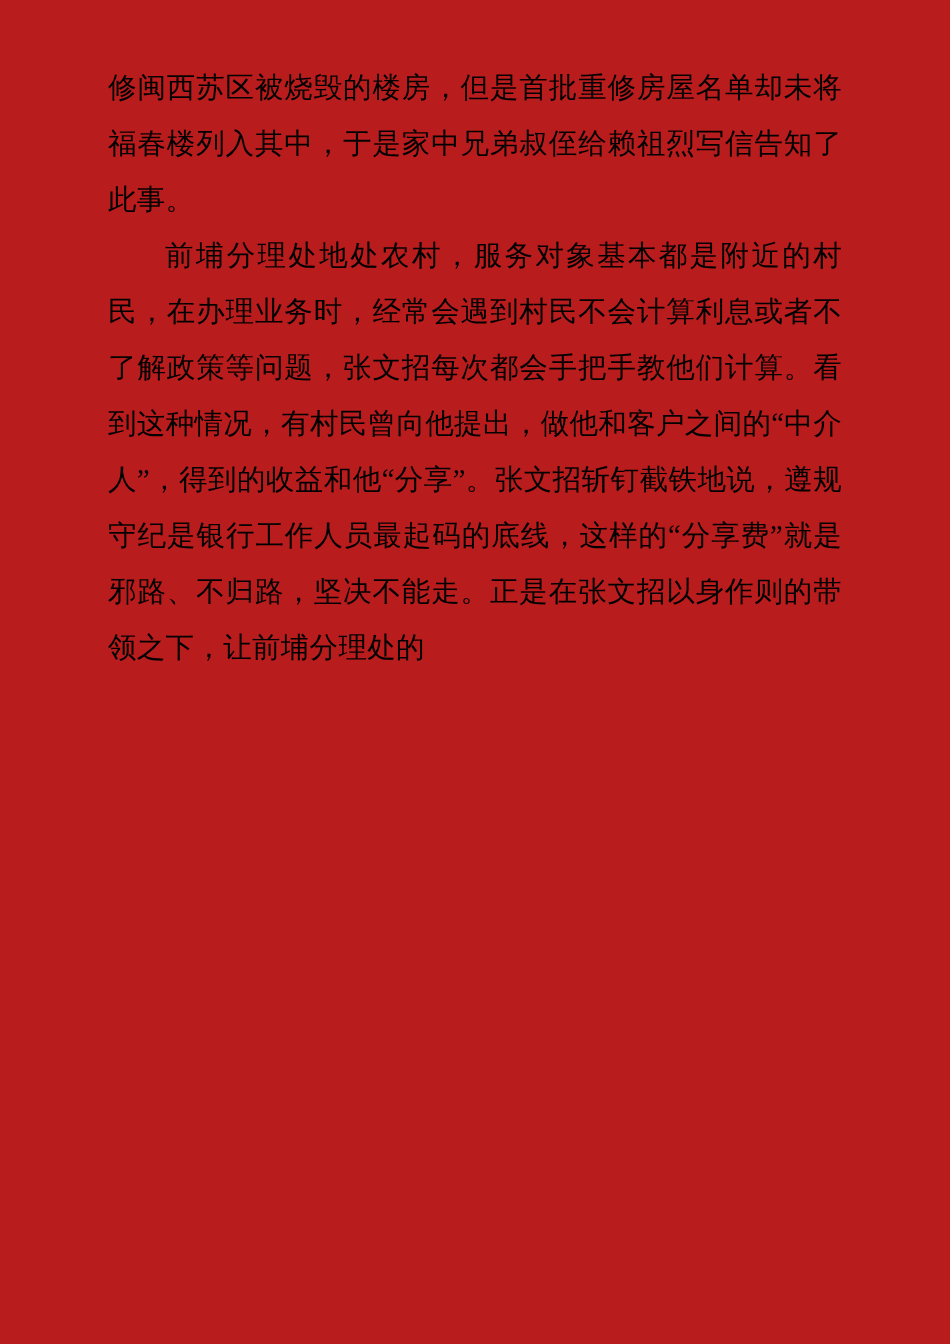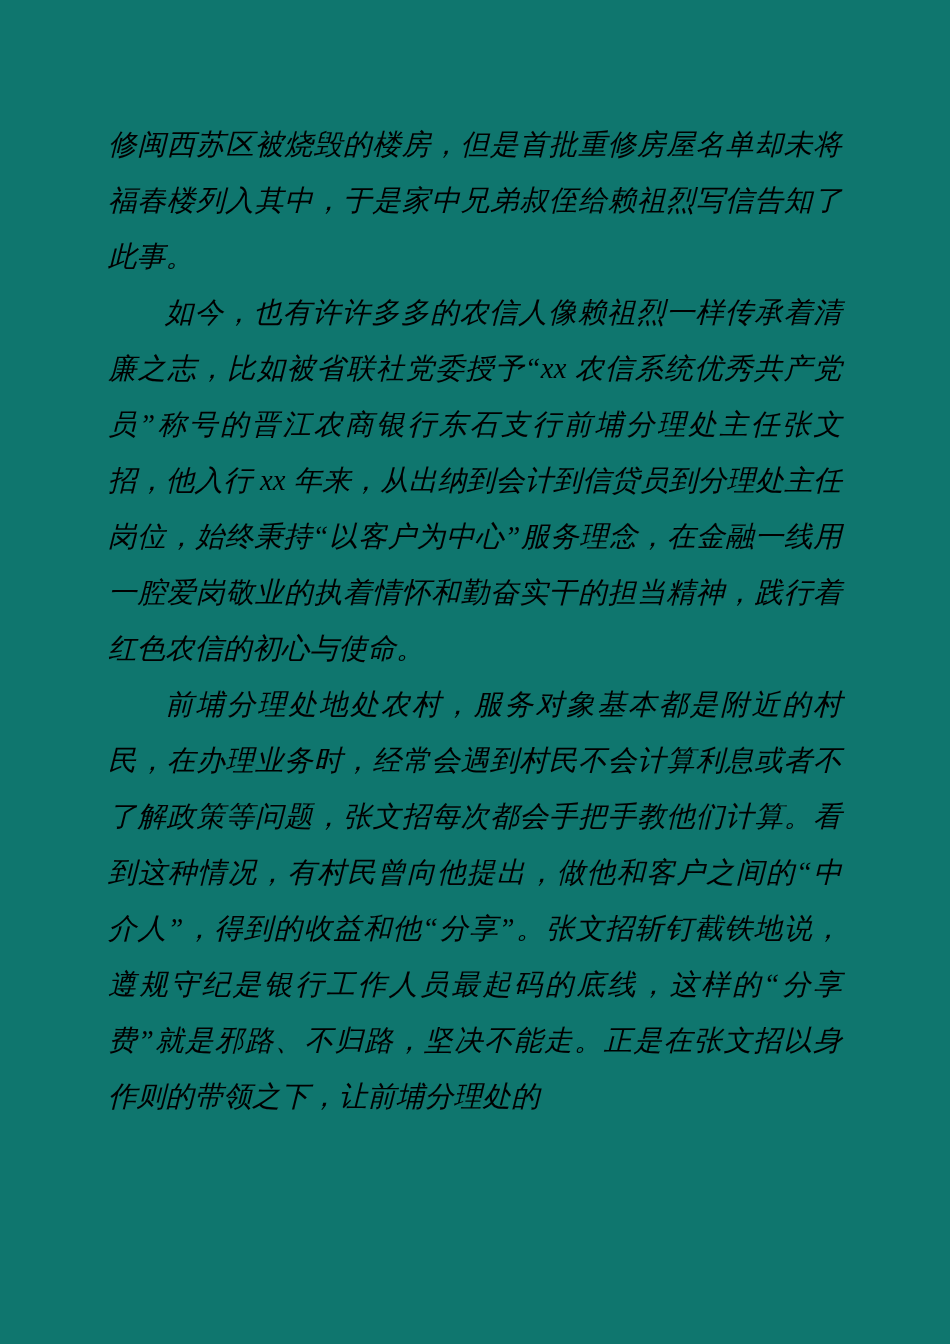--- a/index.html
+++ b/index.html
@@ -11,24 +11,23 @@
     width: 950px;
     height: 1344px;
     font-family: "Liberation Serif", "DejaVu Serif", serif;
     color: #000000;
     overflow: hidden;
   }
   .page {
     width: 950px;
     height: 1344px;
     box-sizing: border-box;
-    padding: 117px 108px 60px 108px;
+    padding: 60px 108px 60px 108px;
     position: relative;
-    background: #0f766e;
-    font-style: italic;
+    background: #b91c1c;
   }
   .doc-body {
     font-size: 28.5px;
     line-height: 56px;
     text-align: justify;
     text-justify: inter-ideograph;
     letter-spacing: 0.3px;
   }
   .para {
     margin: 0;
@@ -37,16 +36,15 @@
   .para.indent {
     text-indent: 2em;
   }
 </style>
 </head>
 <body>
 
 <div class="page">
   <div class="doc-body">
     <p class="para">修闽西苏区被烧毁的楼房，但是首批重修房屋名单却未将福春楼列入其中，于是家中兄弟叔侄给赖祖烈写信告知了此事。</p>
-    <p class="para indent">如今，也有许许多多的农信人像赖祖烈一样传承着清廉之志，比如被省联社党委授予“xx 农信系统优秀共产党员”称号的晋江农商银行东石支行前埔分理处主任张文招，他入行 xx 年来，从出纳到会计到信贷员到分理处主任岗位，始终秉持“以客户为中心”服务理念，在金融一线用一腔爱岗敬业的执着情怀和勤奋实干的担当精神，践行着红色农信的初心与使命。</p>
     <p class="para indent">前埔分理处地处农村，服务对象基本都是附近的村民，在办理业务时，经常会遇到村民不会计算利息或者不了解政策等问题，张文招每次都会手把手教他们计算。看到这种情况，有村民曾向他提出，做他和客户之间的“中介人”，得到的收益和他“分享”。张文招斩钉截铁地说，遵规守纪是银行工作人员最起码的底线，这样的“分享费”就是邪路、不归路，坚决不能走。正是在张文招以身作则的带领之下，让前埔分理处的</p>
   </div>
 </div>
 
 </body></html>

